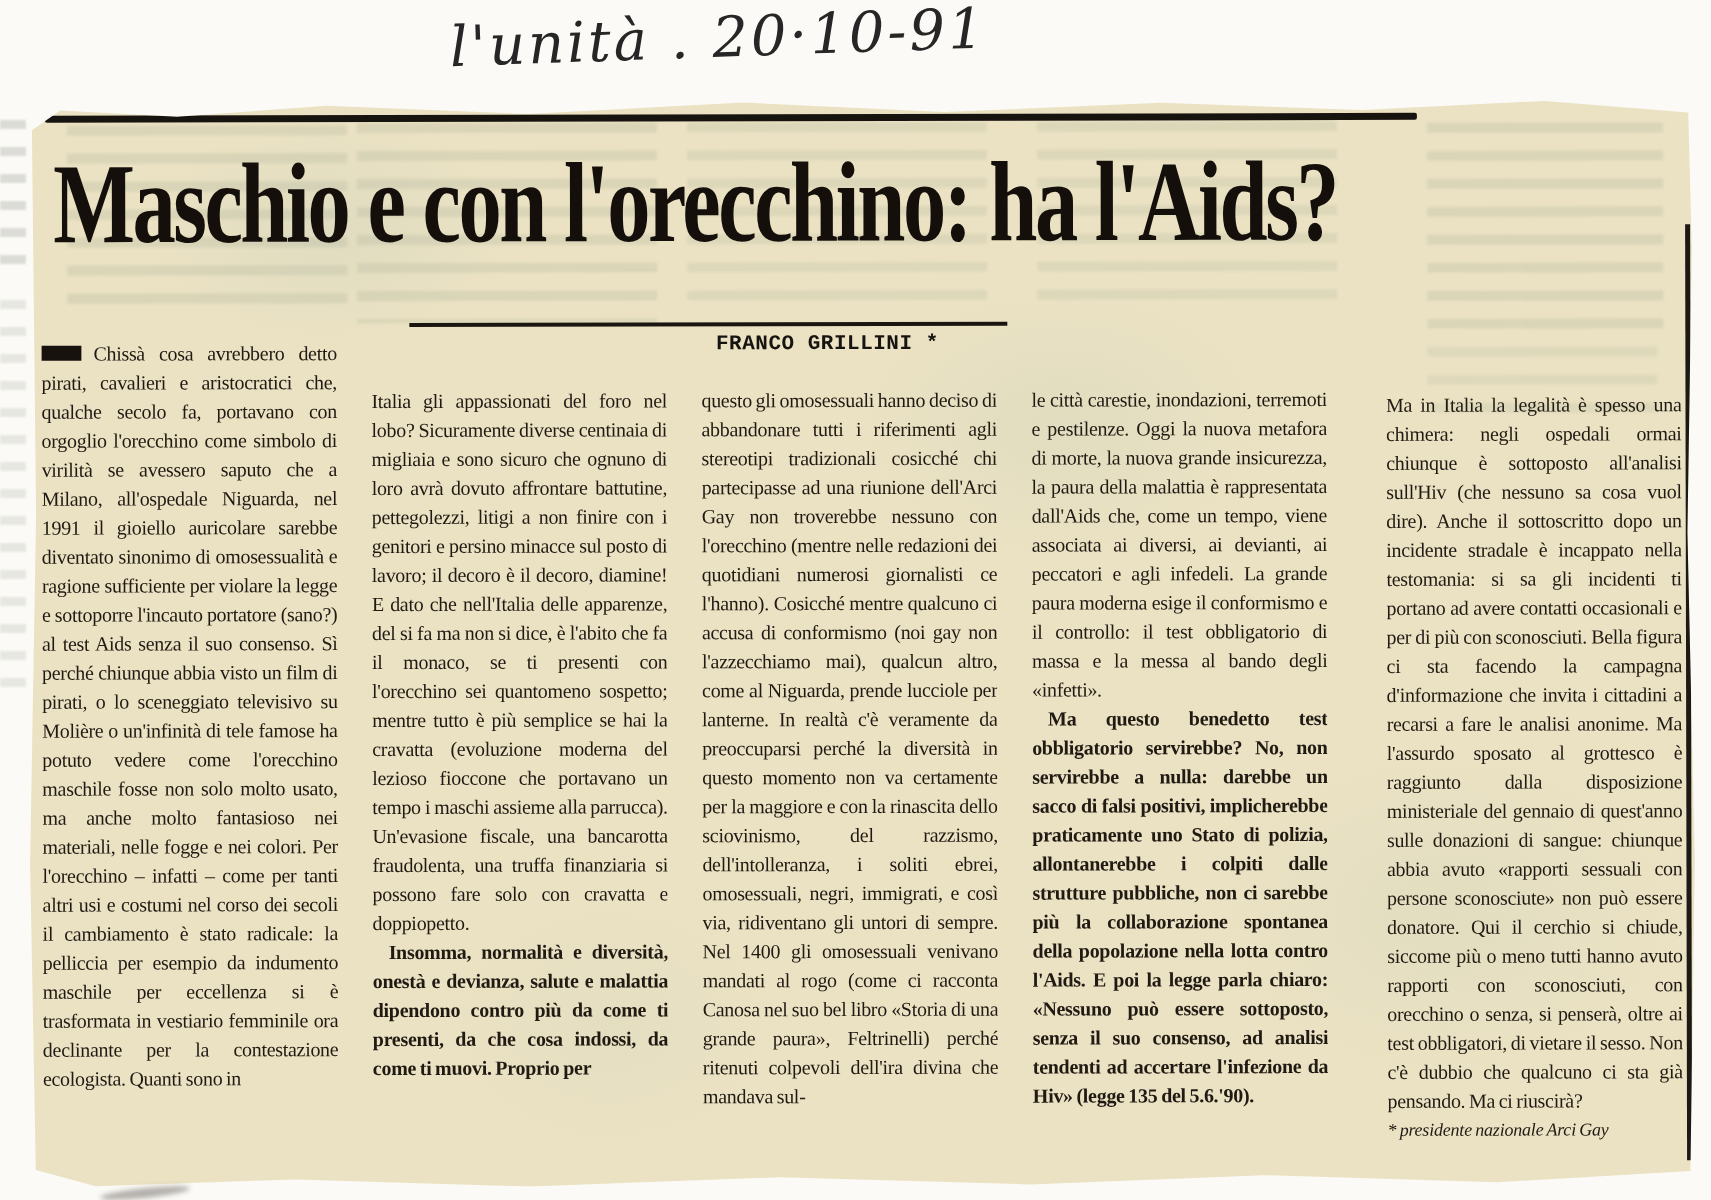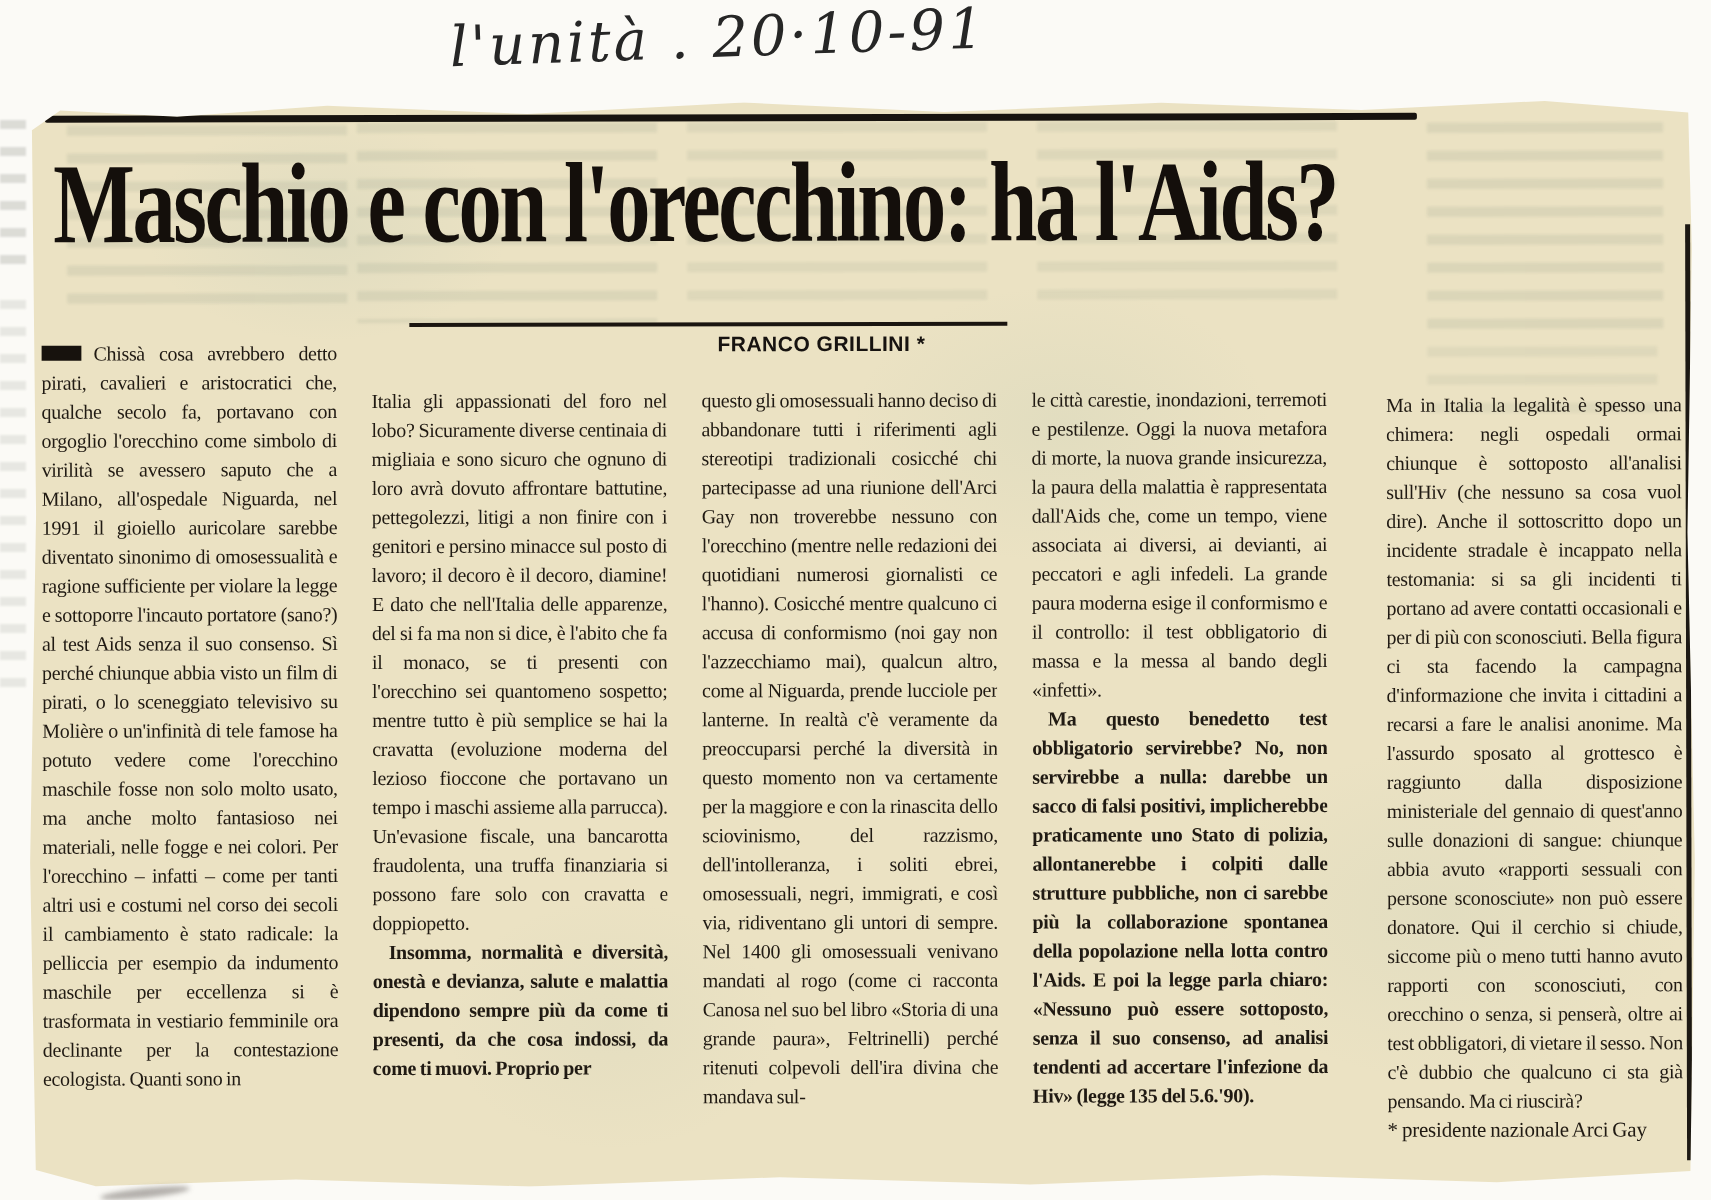--- a/index.html
+++ b/index.html
@@ -76,24 +76,24 @@
     font-weight:700;font-size:102px;line-height:1.05;
     letter-spacing:-3px;color:#140f0b;white-space:nowrap;
     transform:scaleX(.85) scaleY(1.12);transform-origin:left top;
   }
 
   .byline-rule{
     position:absolute;left:382px;top:224px;width:598px;height:4px;
     background:#1a1510;z-index:2;
   }
   .byline{
-    position:absolute;left:690px;top:234px;width:300px;z-index:2;
-    font-family:Liberation Sans, sans-serif;
+    position:absolute;left:650px;top:234px;width:300px;z-index:2;
+    font-family:Liberation Mono, monospace;
     font-weight:700;font-size:21px;letter-spacing:.5px;
-    text-align:left;color:#171310;
+    text-align:center;color:#171310;
   }
 
   .columns{
     position:absolute;left:14px;top:240px;width:1640px;height:836px;z-index:2;
     display:flex;
   }
   .col{
     width:300px;height:836px;overflow:hidden;
     font-size:20px;line-height:29px;letter-spacing:-.3px;word-spacing:-1px;
     text-align:justify;color:#201a13;
@@ -103,21 +103,21 @@
   .gap-wide{width:60px;}
   .col.offset{padding-top:48px;height:788px;}
   .col.offset5{padding-top:54px;height:782px;}
   .col p{margin:0;}
   .col p.indent{text-indent:16px;font-weight:bold;}
   .lead-marker{
     display:inline-block;width:40px;height:15px;background:#17120d;
     margin-right:12px;vertical-align:baseline;overflow:hidden;color:rgba(0,0,0,0);
   }
   .footnote{
-    font-size:21px;letter-spacing:-.2px;margin-top:2px;
+    font-style:italic;font-size:18px;letter-spacing:-.2px;margin-top:2px;
   }
 
   
   .smudge{
     position:absolute;left:100px;top:1188px;width:90px;height:10px;
     background:rgba(90,85,80,.45);border-radius:50%;
     filter:blur(2.5px);transform:rotate(-6deg);
   }
 </style>
 </head>
@@ -149,21 +149,21 @@
 
     <div class="columns">
 
       <div class="col">
         <p><span class="lead-marker">■</span><span>Chissà cosa avrebbero detto pirati, cavalieri e aristocratici che, qualche secolo fa, portavano con orgoglio l'orecchino come simbolo di virilità se avessero saputo che a Milano, all'ospedale Niguarda, nel 1991 il gioiello auricolare sarebbe diventato sinonimo di omosessualità e ragione sufficiente per violare la legge e sottoporre l'incauto portatore (sano?) al test Aids senza il suo consenso. Sì perché chiunque abbia visto un film di pirati, o lo sceneggiato televisivo su Molière o un'infinità di tele famose ha potuto vedere come l'orecchino maschile fosse non solo molto usato, ma anche molto fantasioso nei materiali, nelle fogge e nei colori. Per l'orecchino – infatti – come per tanti altri usi e costumi nel corso dei secoli il cambiamento è stato radicale: la pelliccia per esempio da indumento maschile per eccellenza si è trasformata in vestiario femminile ora declinante per la contestazione ecologista. Quanti sono in</span></p>
       </div>
       <div class="gap"></div>
 
       <div class="col offset">
         <p>Italia gli appassionati del foro nel lobo? Sicuramente diverse centinaia di migliaia e sono sicuro che ognuno di loro avrà dovuto affrontare battutine, pettegolezzi, litigi a non finire con i genitori e persino minacce sul posto di lavoro; il decoro è il decoro, diamine! E dato che nell'Italia delle apparenze, del si fa ma non si dice, è l'abito che fa il monaco, se ti presenti con l'orecchino sei quantomeno sospetto; mentre tutto è più semplice se hai la cravatta (evoluzione moderna del lezioso fioccone che portavano un tempo i maschi assieme alla parrucca). Un'evasione fiscale, una bancarotta fraudolenta, una truffa finanziaria si possono fare solo con cravatta e doppiopetto.</p>
-        <p class="indent">Insomma, normalità e diversità, onestà e devianza, salute e malattia dipendono sempre più da come ti presenti, da che cosa indossi, da come ti muovi. Proprio per</p>
+        <p class="indent">Insomma, normalità e diversità, onestà e devianza, salute e malattia dipendono contro più da come ti presenti, da che cosa indossi, da come ti muovi. Proprio per</p>
       </div>
       <div class="gap"></div>
 
       <div class="col offset">
         <p>questo gli omosessuali hanno deciso di abbandonare tutti i riferimenti agli stereotipi tradizionali cosicché chi partecipasse ad una riunione dell'Arci Gay non troverebbe nessuno con l'orecchino (mentre nelle redazioni dei quotidiani numerosi giornalisti ce l'hanno). Cosicché mentre qualcuno ci accusa di conformismo (noi gay non l'azzecchiamo mai), qualcun altro, come al Niguarda, prende lucciole per lanterne. In realtà c'è veramente da preoccuparsi perché la diversità in questo momento non va certamente per la maggiore e con la rinascita dello sciovinismo, del razzismo, dell'intolleranza, i soliti ebrei, omosessuali, negri, immigrati, e così via, ridiventano gli untori di sempre. Nel 1400 gli omosessuali venivano mandati al rogo (come ci racconta Canosa nel suo bel libro «Storia di una grande paura», Feltrinelli) perché ritenuti colpevoli dell'ira divina che mandava sul-</p>
       </div>
       <div class="gap"></div>
 
       <div class="col offset">
         <p>le città carestie, inondazioni, terremoti e pestilenze. Oggi la nuova metafora di morte, la nuova grande insicurezza, la paura della malattia è rappresentata dall'Aids che, come un tempo, viene associata ai diversi, ai devianti, ai peccatori e agli infedeli. La grande paura moderna esige il conformismo e il controllo: il test obbligatorio di massa e la messa al bando degli «infetti».</p>

